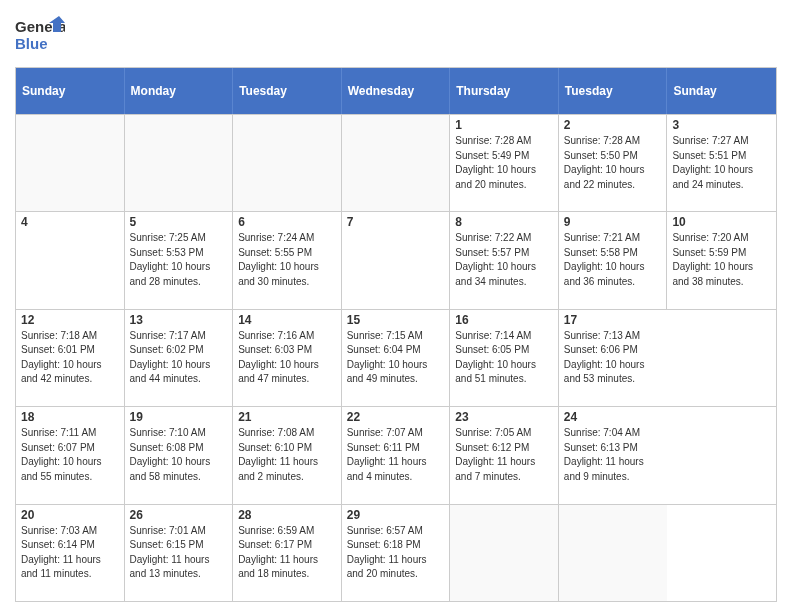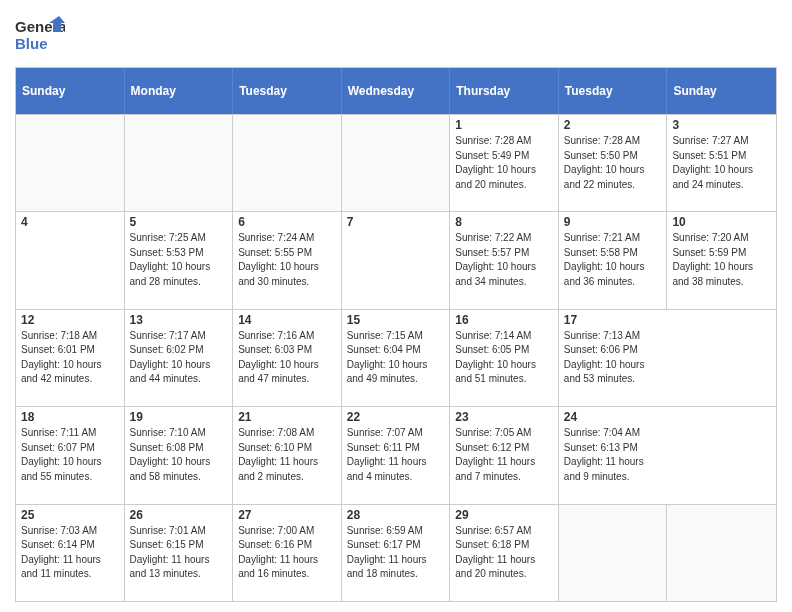--- a/index.html
+++ b/index.html
@@ -216,30 +216,26 @@
             <span class="day-num">23</span>
             <div class="cell-info">Sunrise: 7:05 AM<br>Sunset: 6:12 PM<br>Daylight: 11 hours and 7 minutes.</div>
           </div>
           <div class="cal-cell">
             <span class="day-num">24</span>
             <div class="cell-info">Sunrise: 7:04 AM<br>Sunset: 6:13 PM<br>Daylight: 11 hours and 9 minutes.</div>
           </div>
         </div>
         <div class="cal-row">
           <div class="cal-cell">
-            <span class="day-num">25</span>
+            <span class="day-num">20</span>
             <div class="cell-info">Sunrise: 7:03 AM<br>Sunset: 6:14 PM<br>Daylight: 11 hours and 11 minutes.</div>
           </div>
           <div class="cal-cell">
             <span class="day-num">26</span>
             <div class="cell-info">Sunrise: 7:01 AM<br>Sunset: 6:15 PM<br>Daylight: 11 hours and 13 minutes.</div>
-          </div>
-          <div class="cal-cell">
-            <span class="day-num">27</span>
-            <div class="cell-info">Sunrise: 7:00 AM<br>Sunset: 6:16 PM<br>Daylight: 11 hours and 16 minutes.</div>
           </div>
           <div class="cal-cell">
             <span class="day-num">28</span>
             <div class="cell-info">Sunrise: 6:59 AM<br>Sunset: 6:17 PM<br>Daylight: 11 hours and 18 minutes.</div>
           </div>
           <div class="cal-cell">
             <span class="day-num">29</span>
             <div class="cell-info">Sunrise: 6:57 AM<br>Sunset: 6:18 PM<br>Daylight: 11 hours and 20 minutes.</div>
           </div>
           <div class="cal-cell empty"></div>

